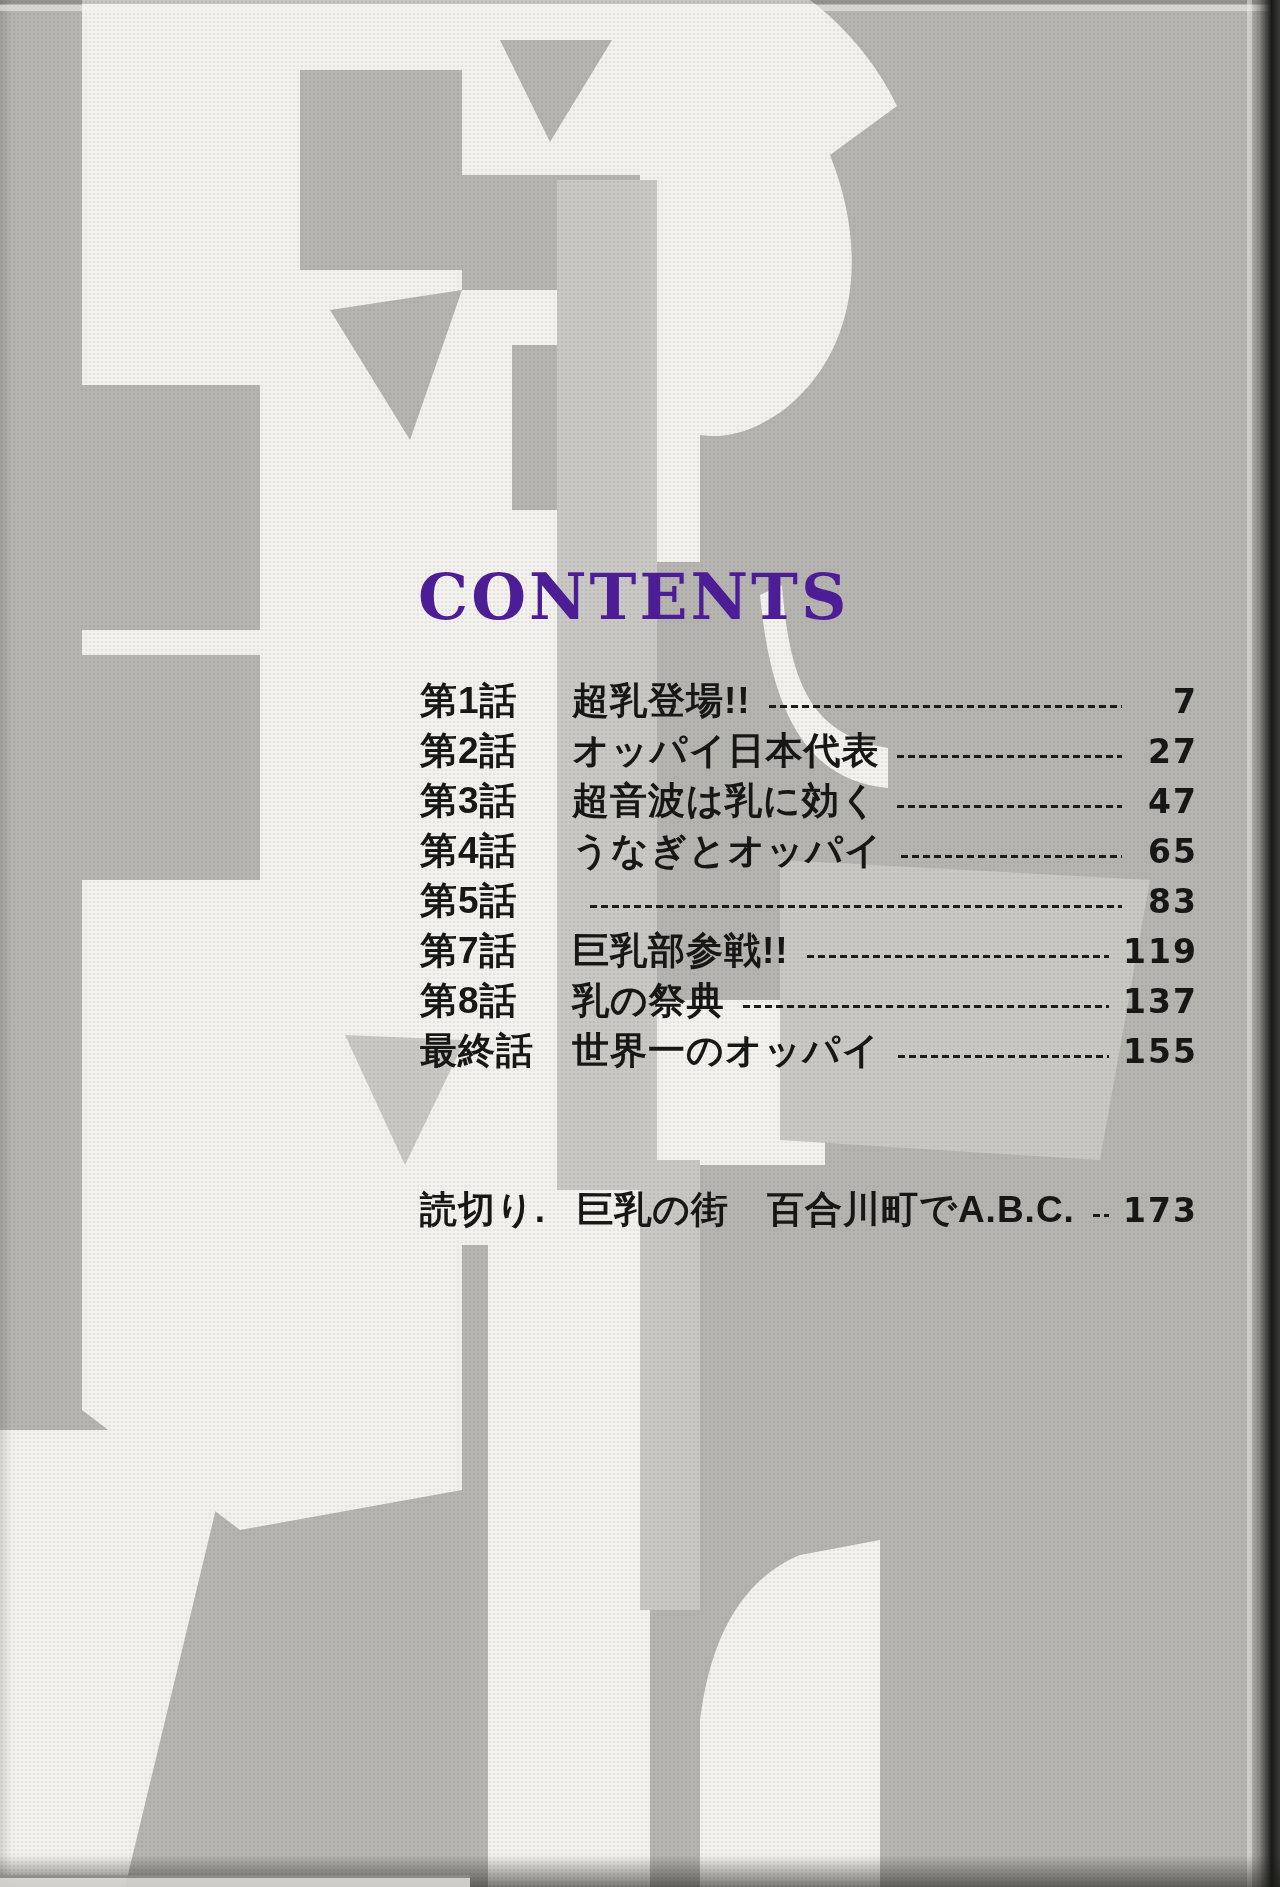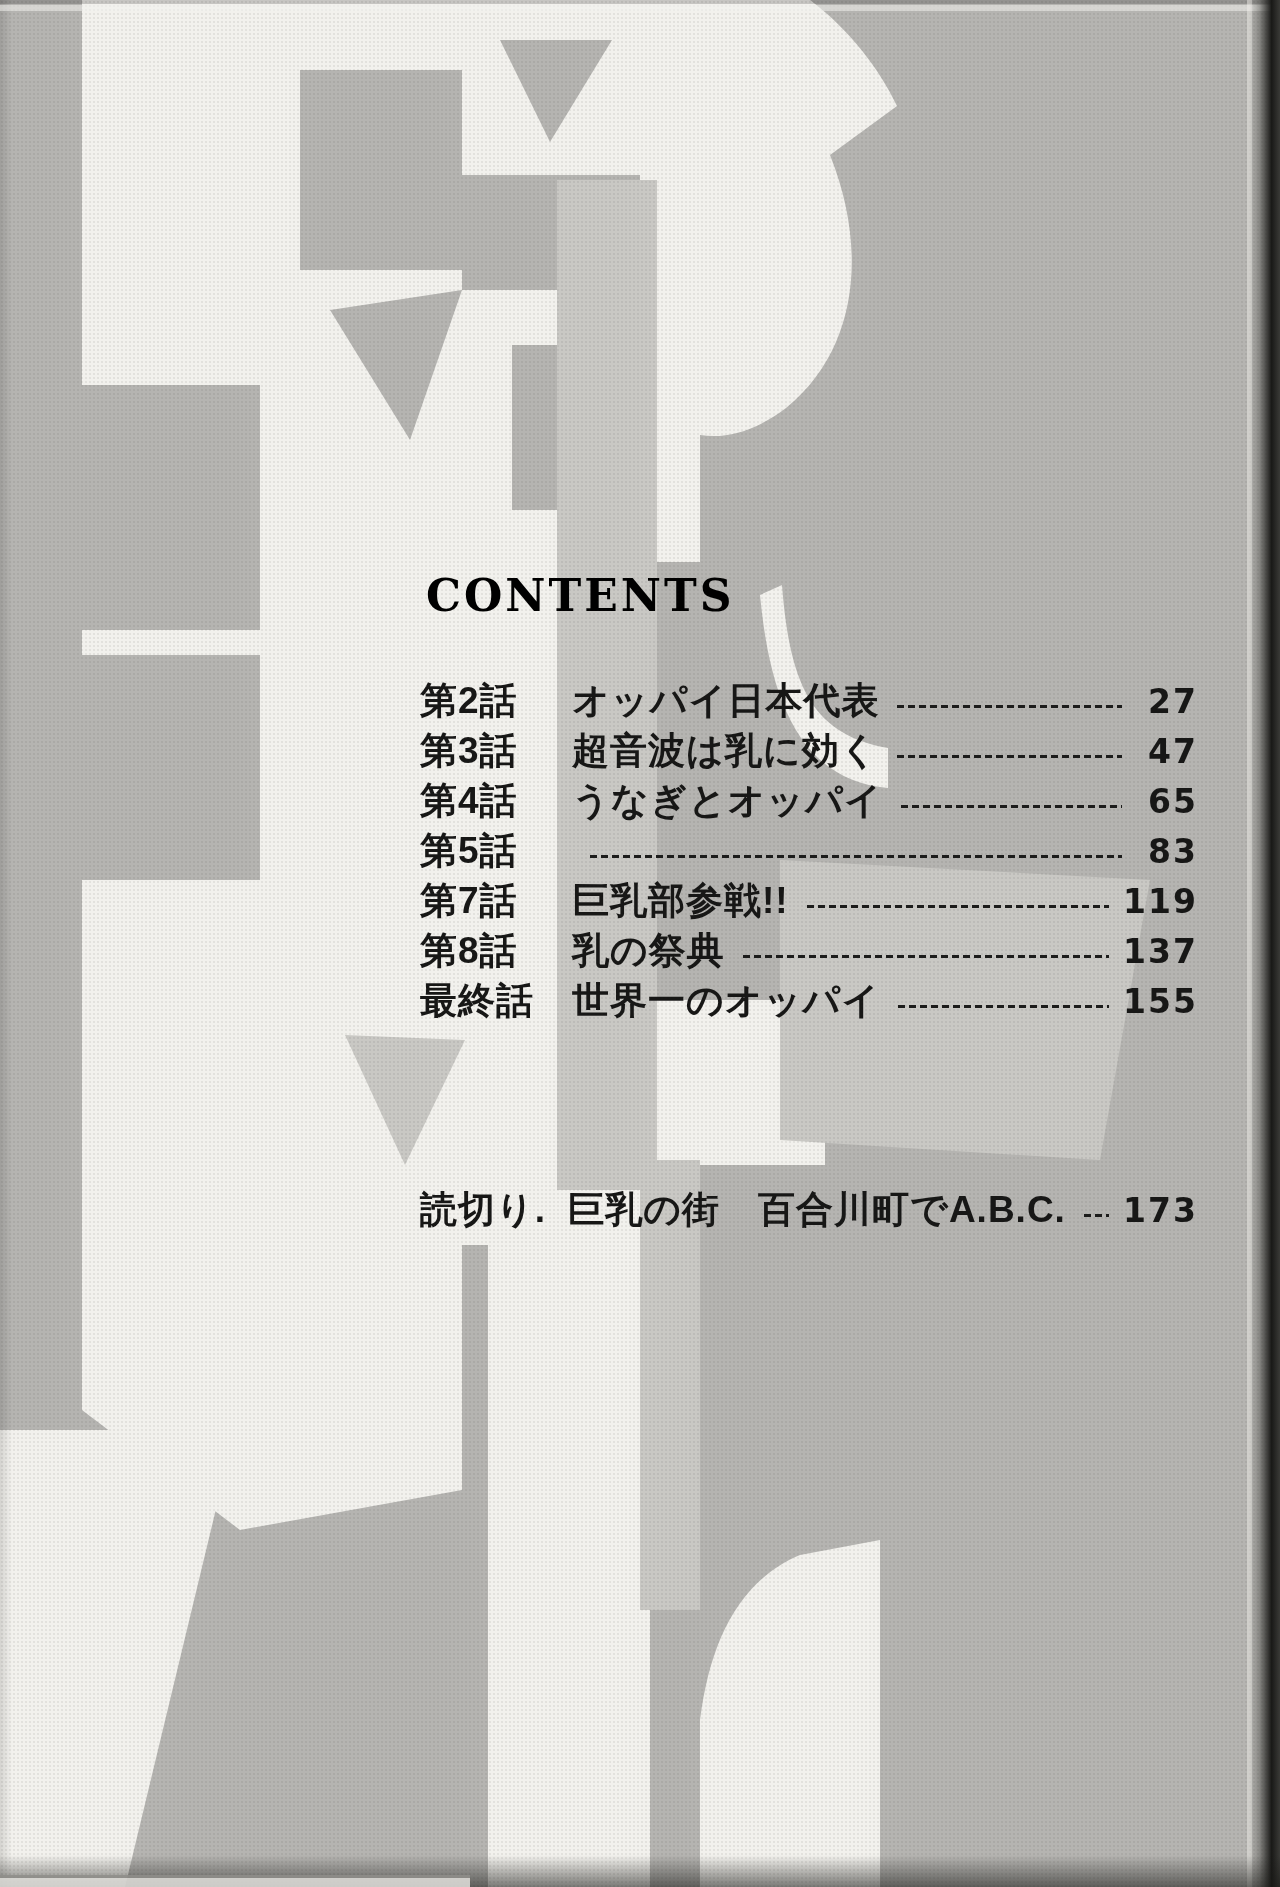--- a/index.html
+++ b/index.html
@@ -13,39 +13,39 @@
     position:absolute; left:-40px; top:-160px; width:900px;
     font-size:1200px; line-height:.95; color:transparent;
     pointer-events:none; white-space:pre-line;
   }
   .halftone {
     position:absolute; left:0; top:0; right:0; bottom:0;
     background-image:radial-gradient(rgba(45,45,42,.08) 1px, transparent 1.3px);
     background-size:4px 4px; pointer-events:none;
   }
   .contents-title {
-    position:absolute; left:418px; top:566px; margin:8px;
+    position:absolute; left:418px; top:566px; margin:0;
     font-family:"DejaVu Serif","Liberation Serif",serif;
-    font-weight:bold; font-size:44px; line-height:1; letter-spacing:3px;
-    color:#000000;
+    font-weight:bold; font-size:63px; line-height:1; letter-spacing:3px;
+    color:#4c1d95;
   }
   .toc { position:absolute; left:420px; top:676px; width:778px; }
   .row { display:flex; align-items:center; height:50px; color:#171716; font-weight:bold; }
   .row .label   { flex:none; width:152px; font-size:37px; white-space:pre; letter-spacing:1px; }
   .row .title   { flex:none; font-size:37px; white-space:pre; letter-spacing:1px; }
   .row .leader  {
     flex:1 1 auto; height:3px; margin:10px 14px 0 18px;
     background:repeating-linear-gradient(90deg,#1c1c1b 0 7px, rgba(0,0,0,0) 7px 11px);
   }
   .row .pagenum {
     flex:none; min-width:62px; text-align:right; font-size:33px;
     letter-spacing:2px; font-family:"DejaVu Sans","Liberation Sans",sans-serif;
   }
   .oneshot-pos { position:absolute; left:420px; top:1185px; width:778px; }
-  .oneshot-pos .label { width:auto; margin-right:21px; }
+  .oneshot-pos .label { width:auto; margin-right:30px; }
   
   .edge-right {
     position:absolute; top:0; right:0; width:30px; height:100%;
     background:linear-gradient(90deg, rgba(0,0,0,0) 0%, rgba(60,60,56,.35) 30%, #191917 72%, #3a3a37 100%);
   }
   .edge-right-light { position:absolute; top:0; right:28px; width:5px; height:100%; background:rgba(241,240,236,.45); }
   .edge-bottom {
     position:absolute; bottom:0; left:0; width:100%; height:32px;
     background:linear-gradient(180deg, rgba(0,0,0,0), rgba(24,24,21,.55));
   }
@@ -96,20 +96,26 @@
   </svg>
 
   <div class="giant-kanji-hidden">超乳</div>
 
   <div class="halftone"></div>
 
   <h1 class="contents-title">CONTENTS</h1>
 
   <div class="toc">
       <div class="row">
+    <span class="label">第1話</span>
+    <span class="title">超乳登場!!</span>
+    <span class="leader"></span>
+    <span class="pagenum">7</span>
+  </div>
+      <div class="row">
     <span class="label">第2話</span>
     <span class="title">オッパイ日本代表</span>
     <span class="leader"></span>
     <span class="pagenum">27</span>
   </div>
       <div class="row">
     <span class="label">第3話</span>
     <span class="title">超音波は乳に効く</span>
     <span class="leader"></span>
     <span class="pagenum">47</span>

